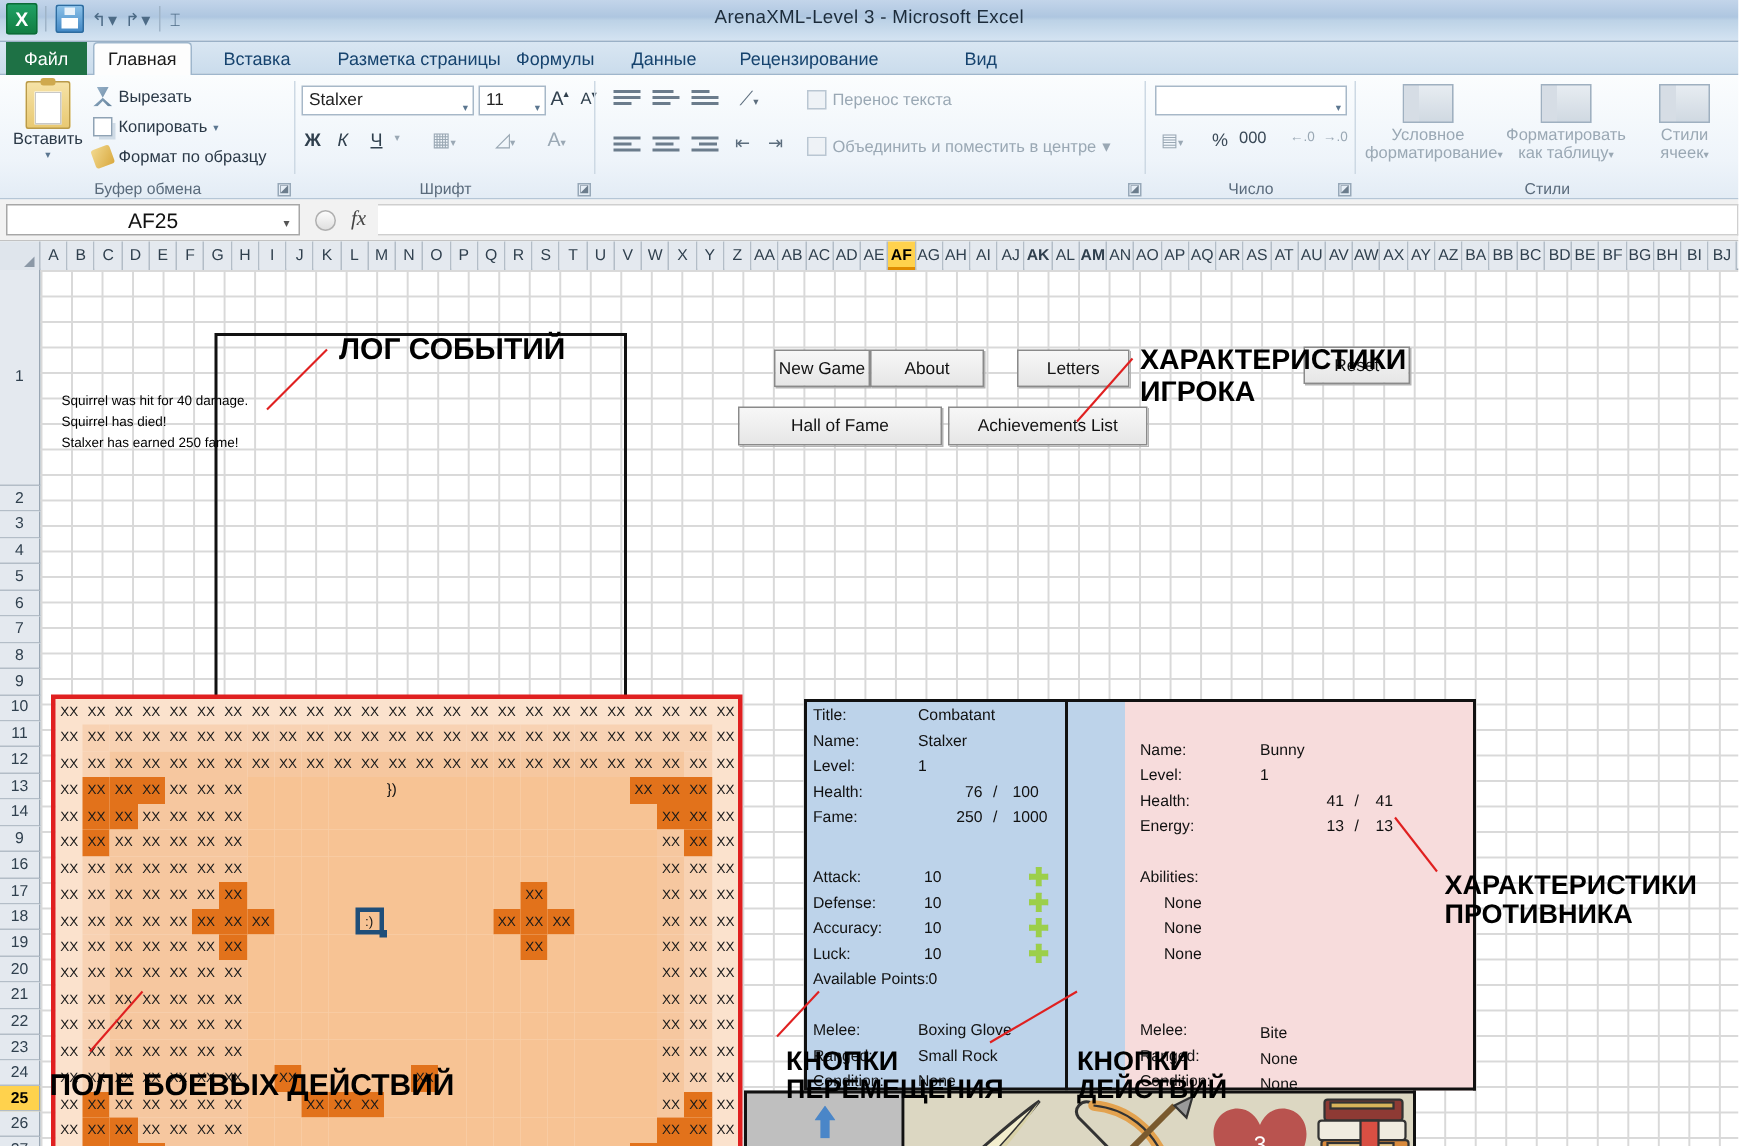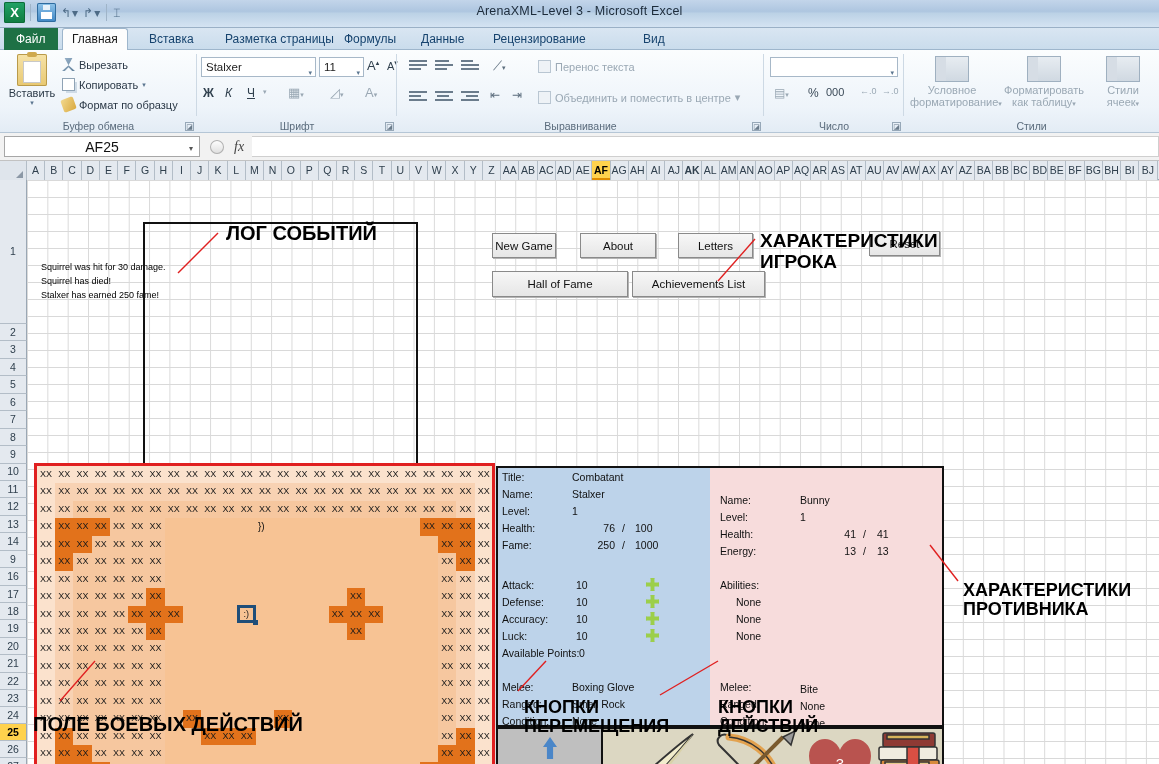--- a/index.html
+++ b/index.html
@@ -209,21 +209,21 @@
   }
   .player{
     position:absolute; width:19px;height:18px;
     border:3px solid #1f4e79; background:#f7c394;
     font-size:9px; line-height:13px; text-align:center; color:#1a1a1a;
   }
   .player::after{content:"";position:absolute;right:-5px;bottom:-5px;width:5px;height:5px;background:#1f4e79;}
   .brace{ position:absolute; font-size:10px; color:#111; }
 
   
-  .panel{ position:absolute; font-size:10.5px; color:#111; }
+  .panel{ position:absolute; font-size:10.5px; color:#111;margin-left:40px; }
   .p-player{ left:496px; top:305px; width:214px; height:261px; background:#bdd3ea; border:2px solid #111; border-right:none;}
   .p-enemy { left:710px; top:305px; width:234px; height:261px; background:#f7dcdc; border:2px solid #111; border-left:none;}
   .p-enemy-lsep{ position:absolute; left:710px; top:305px; width:2px; height:261px; background:#111; }
   .row2{ position:absolute; white-space:nowrap; font-size:10.5px; color:#111; }
 
   .plusicon{
     position:absolute; width:13px; height:13px;
     background:#9ccf4a;
     clip-path:polygon(35% 0,65% 0,65% 35%,100% 35%,100% 65%,65% 65%,65% 100%,35% 100%,35% 65%,0 65%,0 35%,35% 35%);
     box-shadow:0 0 0 1px rgba(80,120,30,.25);
@@ -371,21 +371,20 @@
         <i style="width:12px;margin-left:5px"></i>
         <i></i>
       </div>
     <div class="fbtn" style="left:93px;top:38px;font-size:12px;color:#5c6d7d">⇤</div>
     <div class="fbtn" style="left:115px;top:38px;font-size:12px;color:#5c6d7d">⇥</div>
     <div class="clipitem" style="left:141px;top:41px">
       <span class="sq" style="background:#eef2f6;box-shadow:inset 0 0 0 1px #b9c6d2"></span>
       <span class="grayt">Объединить и поместить в центре</span>
       <span class="mini-caret grayt">▾</span>
     </div>
-    <div class="gname">Выравнивание</div>
     <div class="dlg">◪</div>
     <div class="gsep"></div>
   </div>
 
   <div class="rgroup" style="left:764px;width:140px">
     <div class="fontbox" style="left:6px;top:7px;width:128px">
       <span></span>
       <span class="fb-caret">▾</span>
     </div>
     <div class="fbtn gray" style="left:10px;top:36px;font-size:12px">▤<span style="font-size:7px">▾</span></div>
@@ -464,21 +463,21 @@
       <div class="colcell" style="width: 18.24px;">AC</div>
       <div class="colcell" style="width: 18.24px;">AD</div>
       <div class="colcell" style="width: 18.24px;">AE</div>
       <div class="colcell sel" style="width: 18.24px;">AF</div>
       <div class="colcell" style="width: 18.24px;">AG</div>
       <div class="colcell" style="width: 18.24px;">AH</div>
       <div class="colcell" style="width: 18.24px;">AI</div>
       <div class="colcell" style="width: 18.24px;">AJ</div>
       <div class="colcell" style="width: 18.24px; font-weight: bold;">AK</div>
       <div class="colcell" style="width: 18.24px;">AL</div>
-      <div class="colcell" style="width: 18.24px;">AM</div>
+      <div class="colcell" style="width: 18.24px; font-weight: bold;">AM</div>
       <div class="colcell" style="width: 18.24px;">AN</div>
       <div class="colcell" style="width: 18.24px;">AO</div>
       <div class="colcell" style="width: 18.24px;">AP</div>
       <div class="colcell" style="width: 18.24px;">AQ</div>
       <div class="colcell" style="width: 18.24px;">AR</div>
       <div class="colcell" style="width: 18.24px;">AS</div>
       <div class="colcell" style="width: 18.24px;">AT</div>
       <div class="colcell" style="width: 18.24px;">AU</div>
       <div class="colcell" style="width: 18.24px;">AV</div>
       <div class="colcell" style="width: 18.24px;">AW</div>
@@ -522,28 +521,28 @@
       <div class="rowcell" style="height: 17px;">23</div>
       <div class="rowcell" style="height: 17px;">24</div>
       <div class="rowcell sel" style="height: 17px;">25</div>
       <div class="rowcell" style="height: 17px;">26</div>
       <div class="rowcell" style="height: 17px;">27</div>
     </div>
   <div class="gridbg"></div>
 
   <div class="game">
 
-    <div class="gbtn" style="left:492px;top:72px;width:64px;height:25px">New Game</div>
+    <div class="gbtn" style="left:516px;top:72px;width:64px;height:25px">New Game</div>
     <div class="gbtn" style="left:580px;top:72px;width:76px;height:25px">About</div>
     <div class="gbtn" style="left:678px;top:72px;width:75px;height:25px">Letters</div>
     <div class="gbtn" style="left:869px;top:70px;width:71px;height:25px">Reset</div>
     <div class="gbtn" style="left:492px;top:110px;width:136px;height:26px">Hall of Fame</div>
     <div class="gbtn" style="left:632px;top:110px;width:133px;height:26px">Achievements List</div>
 
-    <div class="logtext" style="left:41px;top:99px">Squirrel was hit for 30 damage.</div>
+    <div class="logtext" style="left:41px;top:99px">Squirrel was hit for 40 damage.</div>
     <div class="logtext" style="left:41px;top:113px">Squirrel has died!</div>
     <div class="logtext" style="left:41px;top:127px">Stalxer has earned 250 fame!</div>
 
     <div class="field" id="field">
         <div class="fld-row">
           <div class="cell c-out1">XX</div>
           <div class="cell c-out1">XX</div>
           <div class="cell c-out1">XX</div>
           <div class="cell c-out1">XX</div>
           <div class="cell c-out1">XX</div>

